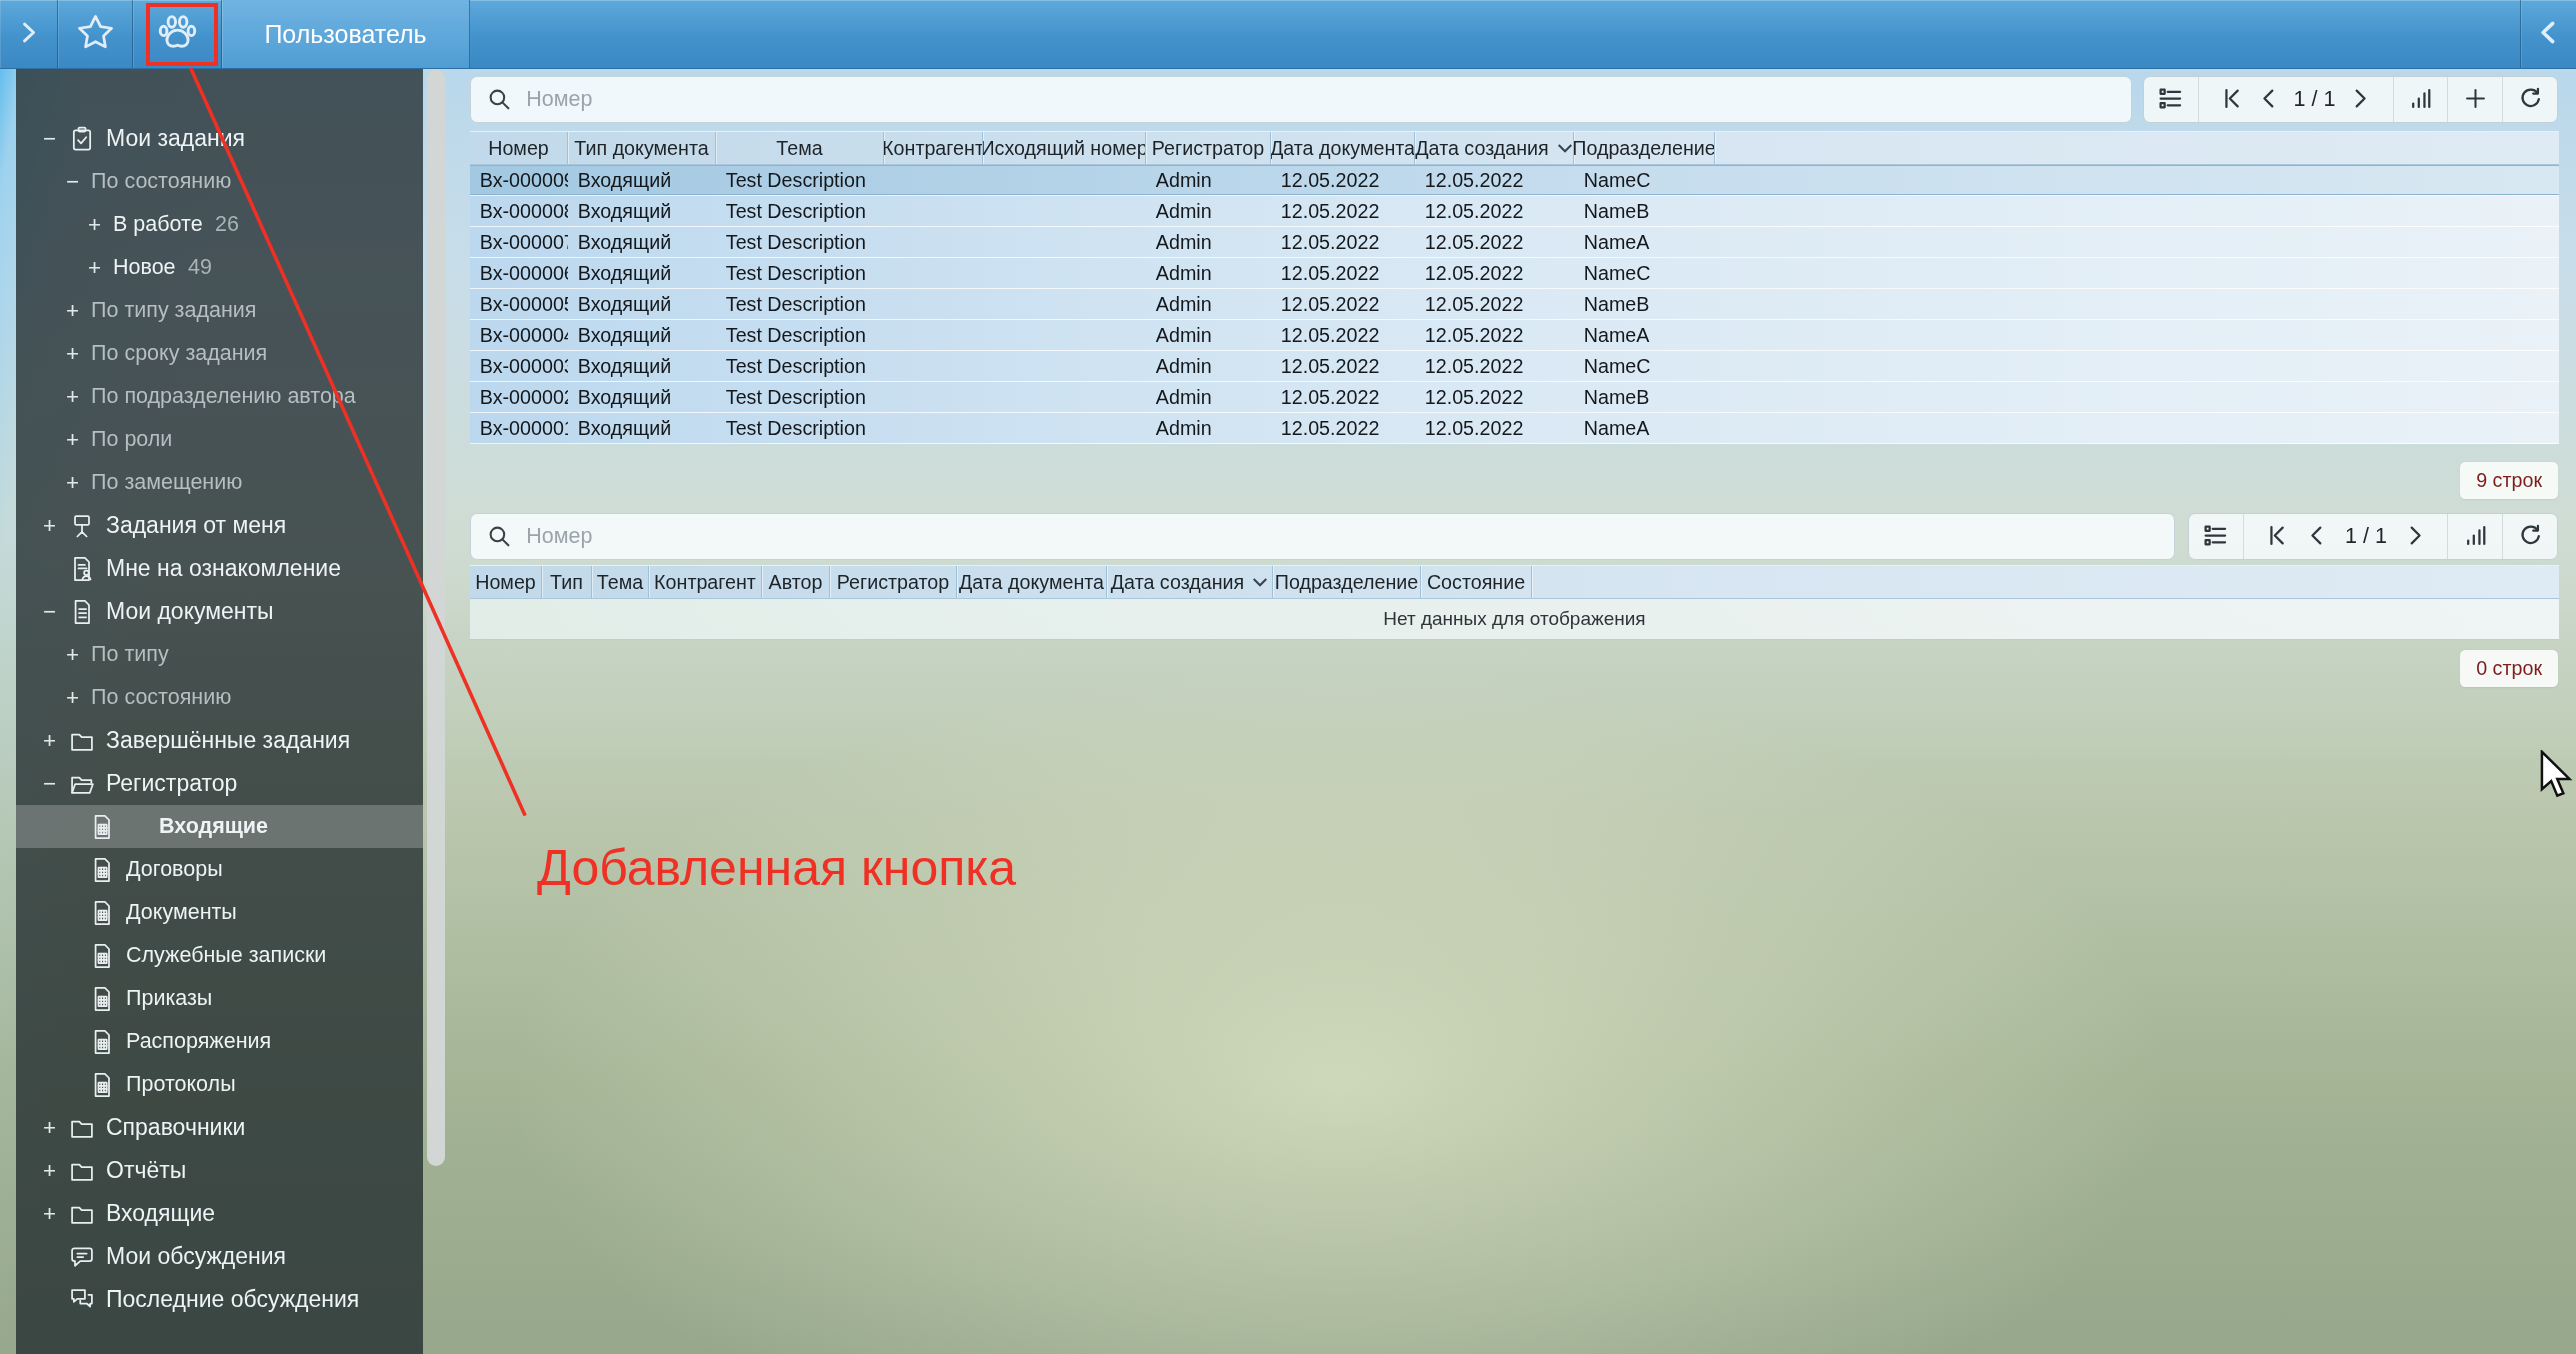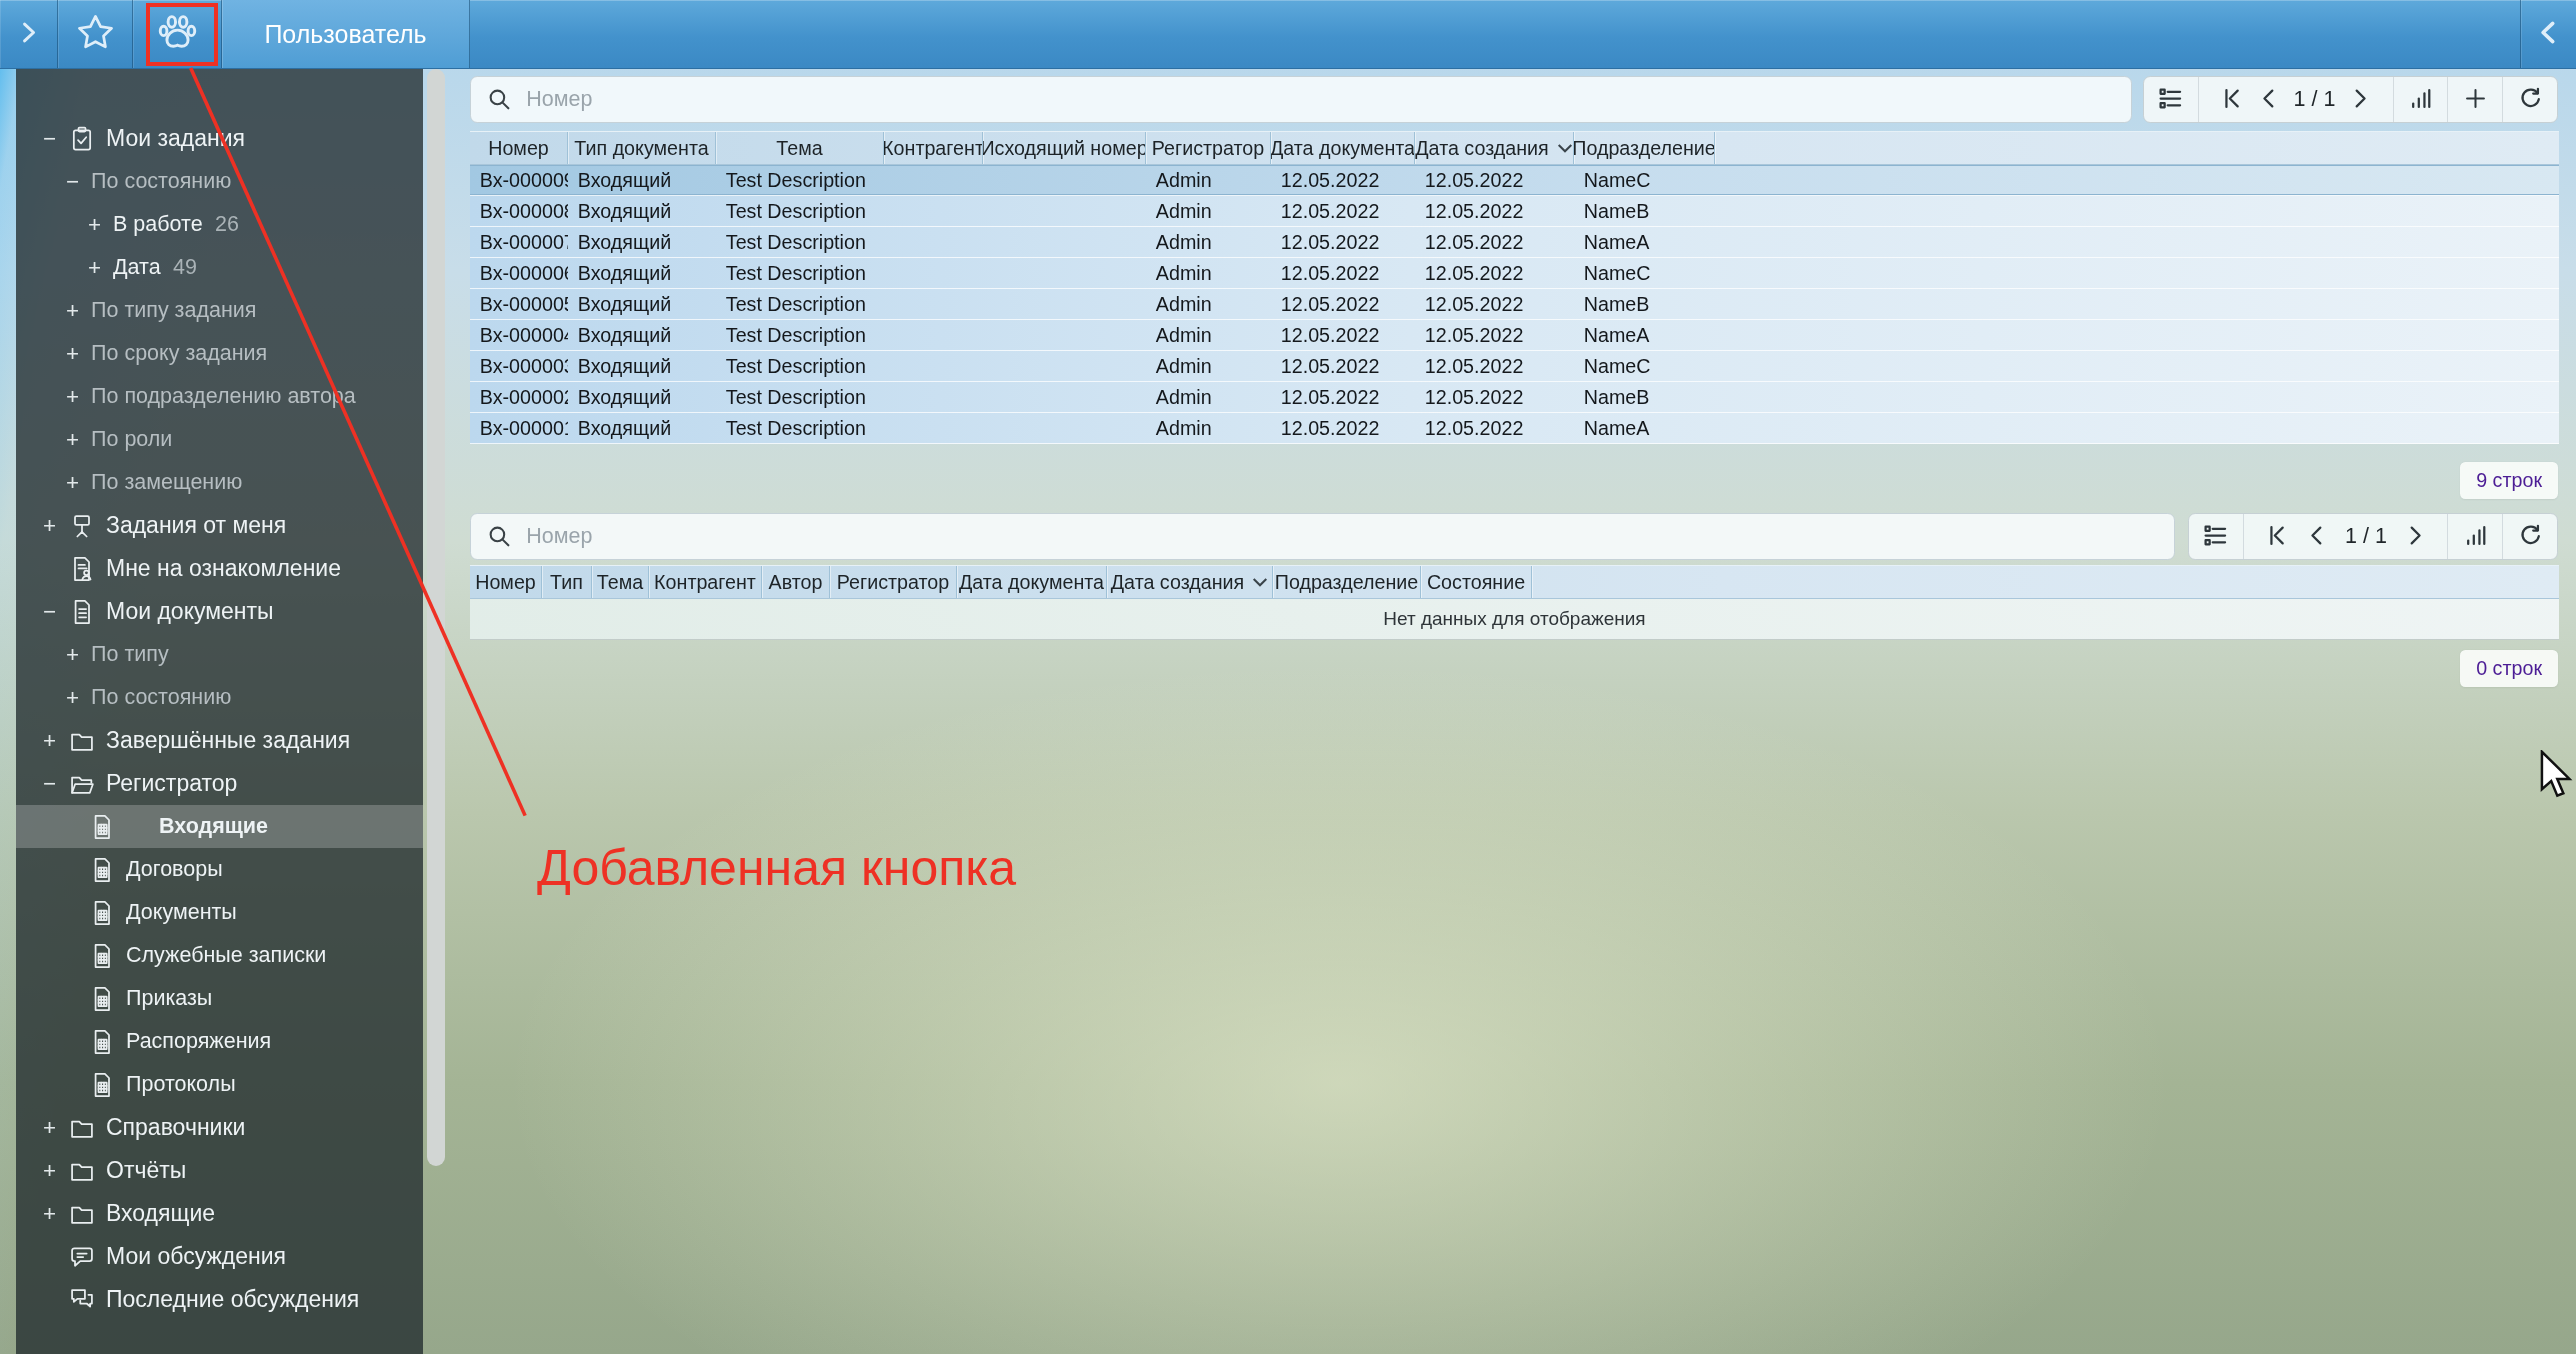--- a/index.html
+++ b/index.html
@@ -131,21 +131,21 @@
     overflow: hidden; white-space: nowrap;
   }
   .empty-row {
     height: 41px; display: flex; align-items: center; justify-content: center;
     background: linear-gradient(to right, rgba(228,239,235,0.92), rgba(242,247,248,0.92));
     border-bottom: 0.9px solid #c2ccc9;
     font-size: 19px; color: #2e3438;
   }
   .pill {
     position: absolute; background: rgba(250,252,250,0.92); border-radius: 5.4px;
-    font-size: 19.7px; color: #4c1d95; padding: 7.2px 16px; z-index: 3;
+    font-size: 19.7px; color: #7f1d1d; padding: 7.2px 16px; z-index: 3;
     box-shadow: 0 0.9px 1.8px rgba(0,0,0,0.06);
   }
   .p1-search { left: 470px; top: 76px;  width: 1662px; }
   .p1-group  { left: 2143px; top: 76px; width: 415px; }
   .p1-grid   { top: 131px; }
   .p1-pill   { right: 18px; top: 462px; }
   .p2-search { left: 470px; top: 513px; width: 1705px; }
   .p2-group  { left: 2188px; top: 513px; width: 370px; }
   .p2-grid   { top: 565px; }
   .p2-pill   { right: 18px; top: 650px; }
@@ -208,21 +208,21 @@
         <span class="expander">−</span>
         <span>По состоянию</span>
       </div>
       <div class="side-item lv3">
         <span class="expander">+</span>
         <span>В работе</span>
         <span class="count">26</span>
       </div>
       <div class="side-item lv3">
         <span class="expander">+</span>
-        <span>Дата</span>
+        <span>Новое</span>
         <span class="count">49</span>
       </div>
       <div class="side-item lv2 muted">
         <span class="expander">+</span>
         <span>По типу задания</span>
       </div>
       <div class="side-item lv2 muted">
         <span class="expander">+</span>
         <span>По сроку задания</span>
       </div>

